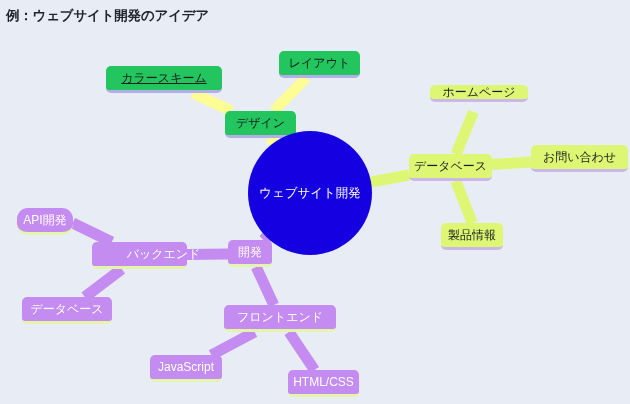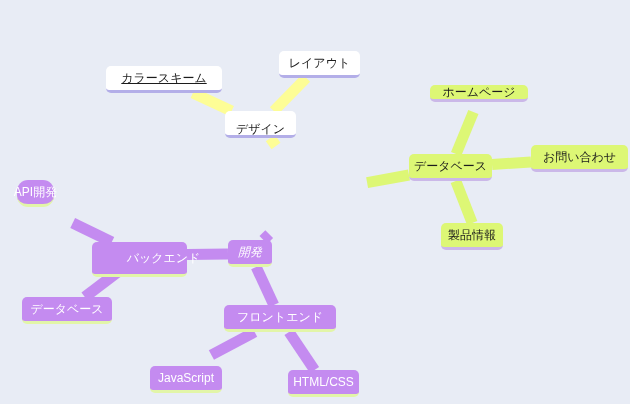--- a/index.html
+++ b/index.html
@@ -45,21 +45,21 @@
     border-radius: 5px;
     white-space: nowrap;
     line-height: 1;
   }
   .node .label {
     display: block;
     padding: 0 1px;
   }
   
   .n-design {
-    background: #ffffff;
+    background: #22c55e;
     color: #1c1c1c;
     border-bottom: 3px solid #b3aee8;
     font-size: 12px;
   }
   
   .n-content {
     background: #ddf775;
     color: #1c1c1c;
     border-bottom: 3px solid #cbb8e8;
     font-size: 12px;
@@ -81,77 +81,81 @@
     justify-content: center;
     font-size: 12.5px;
     white-space: nowrap;
   }
 </style>
 </head>
 <body>
 
 <div id="canvas">
 
+  <div id="title">例：ウェブサイト開発のアイデア</div>
 
   <svg id="edges" viewBox="0 0 630 404" width="630" height="404">
       <line x1="276.0" y1="146.0" x2="270.3" y2="138.0" stroke="#fdfd96" stroke-width="11" stroke-linecap="butt"></line>
       <line x1="231.6" y1="111.0" x2="192.9" y2="93.0" stroke="#fdfd96" stroke-width="11" stroke-linecap="butt"></line>
       <line x1="273.8" y1="111.0" x2="306.2" y2="78.0" stroke="#fdfd96" stroke-width="11" stroke-linecap="butt"></line>
       <line x1="367.1" y1="182.6" x2="409.0" y2="175.0" stroke="#ddf775" stroke-width="11" stroke-linecap="butt"></line>
       <line x1="456.1" y1="154.0" x2="473.4" y2="112.0" stroke="#ddf775" stroke-width="11" stroke-linecap="butt"></line>
       <line x1="492.0" y1="164.6" x2="531.0" y2="161.9" stroke="#ddf775" stroke-width="11" stroke-linecap="butt"></line>
       <line x1="455.8" y1="181.0" x2="472.2" y2="223.0" stroke="#ddf775" stroke-width="11" stroke-linecap="butt"></line>
       <line x1="269.2" y1="234.2" x2="263.4" y2="240.0" stroke="#c48bf0" stroke-width="11" stroke-linecap="butt"></line>
       <line x1="228.0" y1="253.9" x2="187.0" y2="254.6" stroke="#c48bf0" stroke-width="11" stroke-linecap="butt"></line>
       <line x1="111.8" y1="242.0" x2="72.7" y2="223.0" stroke="#c48bf0" stroke-width="11" stroke-linecap="butt"></line>
       <line x1="121.7" y1="269.0" x2="84.8" y2="297.0" stroke="#c48bf0" stroke-width="11" stroke-linecap="butt"></line>
       <line x1="256.2" y1="267.0" x2="273.8" y2="305.0" stroke="#c48bf0" stroke-width="11" stroke-linecap="butt"></line>
       <line x1="254.6" y1="332.0" x2="211.4" y2="355.0" stroke="#c48bf0" stroke-width="11" stroke-linecap="butt"></line>
       <line x1="289.0" y1="332.0" x2="314.5" y2="370.0" stroke="#c48bf0" stroke-width="11" stroke-linecap="butt"></line>
     </svg>
 
   <div id="nodes-layer">
-      <div class="node n-design" style="left: 225px; top: 111px; width: 71px; height: 27px; align-items: flex-end;">
+      <div class="node n-design" style="left: 225px; top: 111px; width: 71px; height: 27px;">
         <span class="label">デザイン</span>
       </div>
       <div class="node n-design" style="left: 106px; top: 66px; width: 116px; height: 27px; text-decoration: underline;">
         <span class="label">カラースキーム</span>
       </div>
       <div class="node n-design" style="left: 279px; top: 51px; width: 81px; height: 27px;">
         <span class="label">レイアウト</span>
       </div>
       <div class="node n-content" style="left: 409px; top: 154px; width: 83px; height: 27px;">
         <span class="label">データベース</span>
       </div>
       <div class="node n-content" style="left: 430px; top: 85px; width: 98px; height: 17px;">
         <span class="label">ホームページ</span>
       </div>
       <div class="node n-content" style="left: 531px; top: 145px; width: 97px; height: 27px;">
         <span class="label">お問い合わせ</span>
       </div>
       <div class="node n-content" style="left: 441px; top: 223px; width: 62px; height: 27px;">
         <span class="label">製品情報</span>
       </div>
-      <div class="node n-dev" style="left: 228px; top: 240px; width: 44px; height: 27px; font-style: italic;">
+      <div class="node n-dev" style="left: 228px; top: 240px; width: 44px; height: 27px;">
         <span class="label">開発</span>
       </div>
-      <div class="node n-dev" style="left: 92px; top: 242px; width: 95px; height: 35px; padding-left: 48px;">
+      <div class="node n-dev" style="left: 92px; top: 242px; width: 95px; height: 27px; padding-left: 48px;">
         <span class="label">バックエンド</span>
       </div>
-      <div class="node n-dev" style="left: 17px; top: 180px; width: 37px; height: 27px; border-radius: 11px;">
+      <div class="node n-dev" style="left: 17px; top: 208px; width: 56px; height: 27px; border-radius: 11px;">
         <span class="label">API開発</span>
       </div>
       <div class="node n-dev" style="left: 22px; top: 297px; width: 90px; height: 27px;">
         <span class="label">データベース</span>
       </div>
       <div class="node n-dev" style="left: 224px; top: 305px; width: 112px; height: 27px;">
         <span class="label">フロントエンド</span>
       </div>
-      <div class="node n-dev" style="left: 150px; top: 366px; width: 72px; height: 27px;">
+      <div class="node n-dev" style="left: 150px; top: 355px; width: 72px; height: 27px;">
         <span class="label">JavaScript</span>
       </div>
       <div class="node n-dev" style="left: 288px; top: 370px; width: 71px; height: 27px; align-items: center;">
         <span class="label">HTML/CSS</span>
       </div>
     </div>
 
+  <div id="center-node" style="left: 248px; top: 131px; width: 124px; height: 124px; background: rgb(20, 0, 224); color: rgb(255, 255, 255);">
+    <span>ウェブサイト開発</span>
+  </div>
 
 </div>
 
 </body></html>

